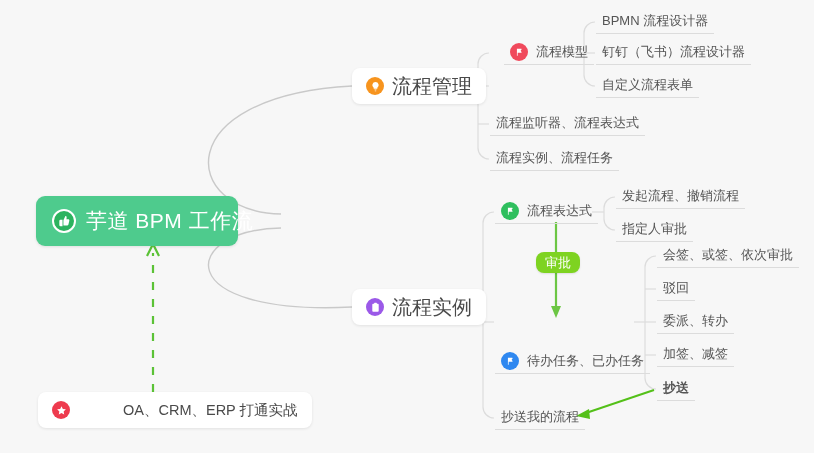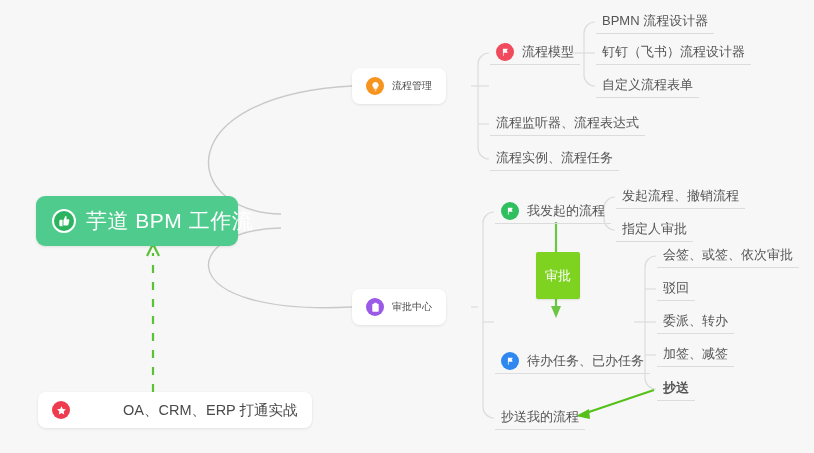--- a/index.html
+++ b/index.html
@@ -27,21 +27,21 @@
     color:#ffffff;font-size:21px;letter-spacing:.5px;
     margin-left:10px;white-space:nowrap;
   }
 
   
   .card{
     background:#ffffff;border-radius:8px;
     box-shadow:0 1px 3px rgba(0,0,0,.09);
     height:36px;padding:0 14px;box-sizing:border-box;
   }
-  .card .label{font-size:10px;color:#4a4a4a;margin-left:8px;white-space:nowrap;}
+  .card .label{font-size:20px;color:#4a4a4a;margin-left:8px;white-space:nowrap;}
 
   #n-flow-mgmt{left:352px;top:68px;}
   #n-approve-center{left:352px;top:289px;}
   #n-oa{left:38px;top:392px;gap:45px;}
   #n-oa .label{font-size:14.5px;color:#4a4a4a;}
 
   
   .leaf{
     position:absolute;display:flex;align-items:center;
     font-size:13px;color:#555;white-space:nowrap;
@@ -67,22 +67,22 @@
   .ico-star{background:#ee3b4e;}
   .ico-root{
     width:24px;height:24px;border-radius:50%;
     background:#2bb35f;border:2px solid #ffffff;box-sizing:border-box;
   }
 
   
   .badge{
     position:absolute;left:536px;top:252px;
     background:#7ed321;color:#ffffff;
-    font-size:13px;border-radius:2px;
-    padding:16px 9px;line-height:15px;
+    font-size:13px;border-radius:8px;
+    padding:3px 9px;line-height:15px;
     box-shadow:0 1px 2px rgba(0,0,0,.10);
   }
 </style>
 </head>
 <body>
 
 <div id="canvas">
 
   <svg class="edges" viewBox="0 0 814 453" xmlns="http://www.w3.org/2000/svg">
 
@@ -137,21 +137,21 @@
     <span class="ico ico-orange">
       <svg width="11" height="11" viewBox="0 0 24 24" fill="#ffffff">
         <path d="M12 2a7 7 0 0 0-4 12.7V17h8v-2.3A7 7 0 0 0 12 2z"></path>
         <rect x="9.5" y="18.3" width="5" height="1.8" rx=".9"></rect>
         <rect x="10.3" y="21" width="3.4" height="1.6" rx=".8"></rect>
       </svg>
     </span>
     <span class="label">流程管理</span>
   </div>
 
-  <div class="leaf with-icon" style="left:490px;top:42px;">
+  <div class="leaf with-icon" style="left:504px;top:42px;">
     <span class="ico ico-red">
       <svg width="10" height="10" viewBox="0 0 24 24" fill="#ffffff">
         <path d="M7 3v18h1.8v-7.4h8.4c.9 0 1.4-1 .9-1.7l-2.2-3 2.2-3c.5-.7 0-1.7-.9-1.7H7z"></path>
       </svg>
     </span>
     <span class="label">流程模型</span>
   </div>
 
   <div class="leaf" style="left:596px;top:11px;">
     <span class="label">BPMN 流程设计器</span>
@@ -170,30 +170,30 @@
     <span class="label">流程实例、流程任务</span>
   </div>
 
   <div class="node card" id="n-approve-center">
     <span class="ico ico-purple">
       <svg width="11" height="11" viewBox="0 0 24 24" fill="#ffffff">
         <rect x="5" y="4" width="14" height="17" rx="2"></rect>
         <rect x="9" y="1.6" width="6" height="3.4" rx="1.2"></rect>
       </svg>
     </span>
-    <span class="label">审批中心</span>
+    <span class="label">流程实例</span>
   </div>
 
   <div class="leaf with-icon" style="left:495px;top:201px;">
     <span class="ico ico-green">
       <svg width="10" height="10" viewBox="0 0 24 24" fill="#ffffff">
         <path d="M7 3v18h1.8v-7.4h8.4c.9 0 1.4-1 .9-1.7l-2.2-3 2.2-3c.5-.7 0-1.7-.9-1.7H7z"></path>
       </svg>
     </span>
-    <span class="label">我发起的流程</span>
+    <span class="label">流程表达式</span>
   </div>
   <div class="leaf" style="left:616px;top:186px;">
     <span class="label">发起流程、撤销流程</span>
   </div>
   <div class="leaf" style="left:616px;top:219px;">
     <span class="label">指定人审批</span>
   </div>
 
   <div class="leaf with-icon" style="left:495px;top:311px;margin-top:40px;">
     <span class="ico ico-blue">

